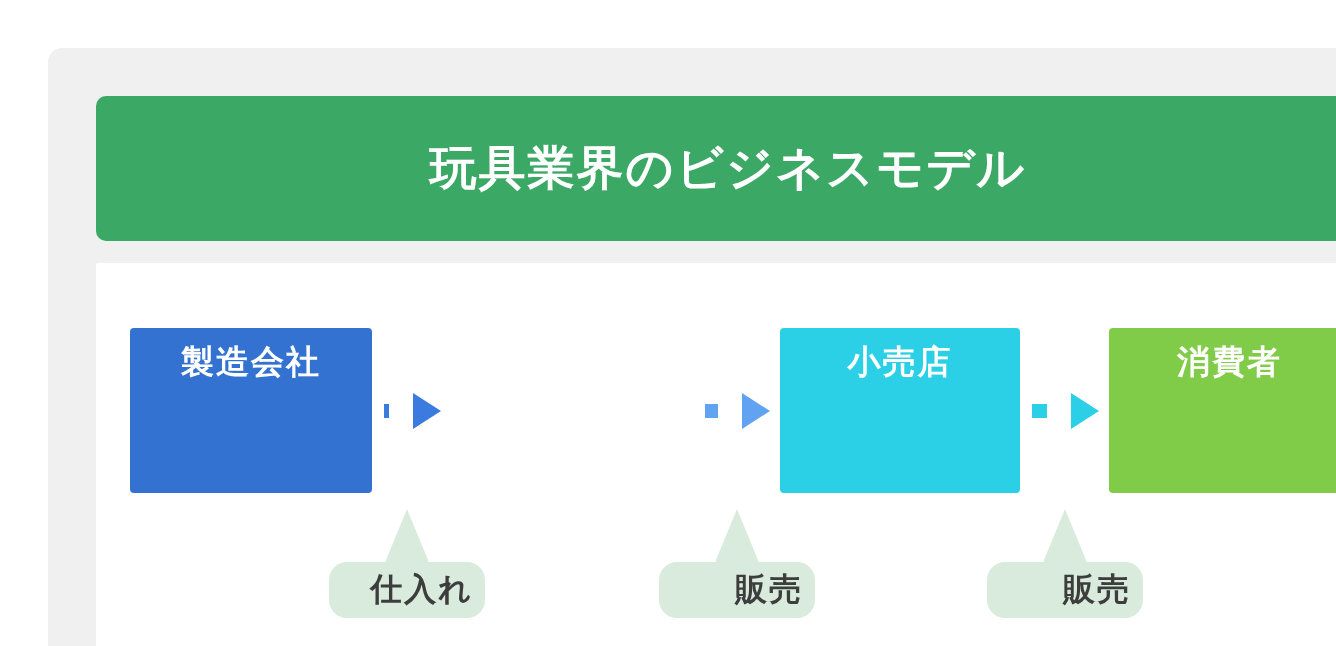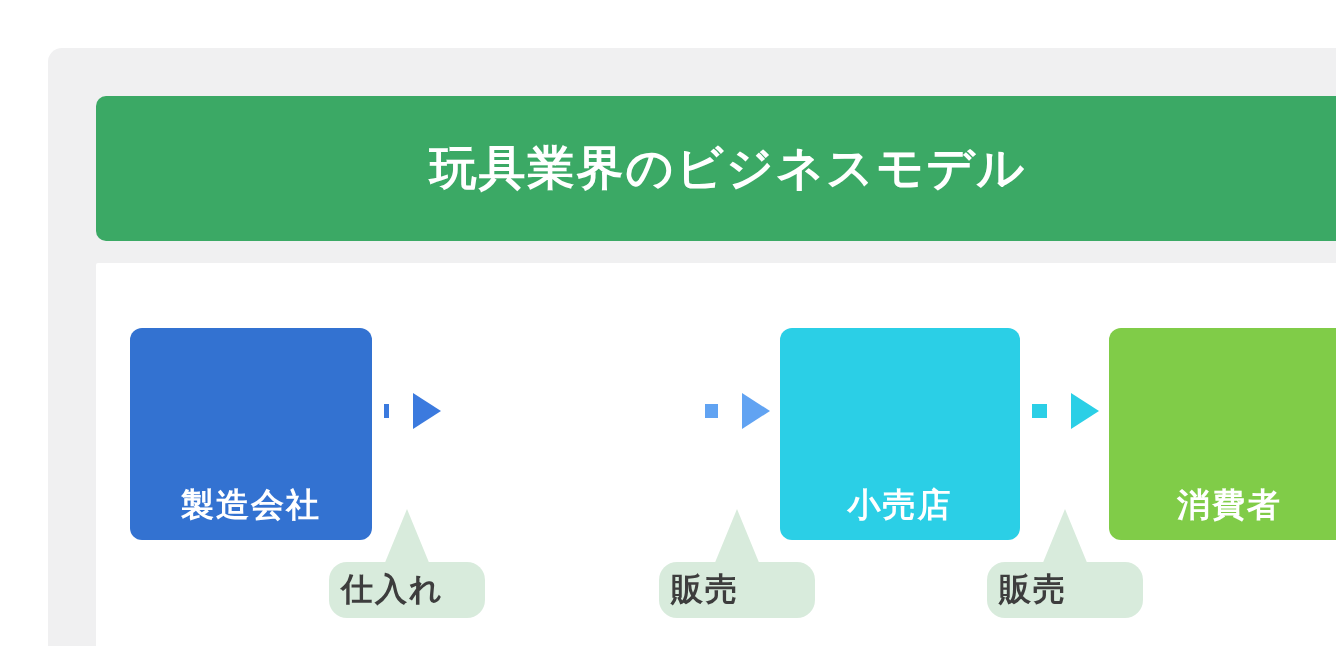--- a/index.html
+++ b/index.html
@@ -44,24 +44,24 @@
     position: absolute;
     left: 36px; top: 203px;
     width: 1264px; height: 394px;
     background: #ffffff;
     border-radius: 2px;
   }
   
   .node {
     position: absolute;
     top: 53px;
-    height: 212px;
-    border-radius: 12px;
+    height: 165px;
+    border-radius: 4px;
     display: flex;
-    align-items: flex-end;
+    align-items: flex-start;
     justify-content: center;
   }
   .node .node-label {
     color: #ffffff;
     font-size: 33px;
     font-weight: 800;
     letter-spacing: 2px;
   }
   .node-1 { left: 22px;   width: 242px; }
   .node-2 { left: 343px;  width: 242px; }
@@ -106,21 +106,21 @@
     width: 46px;
     height: 56px;
     clip-path: polygon(50% 0, 100% 100%, 0 100%);
   }
   .bubble-body {
     position: absolute;
     inset: 0;
     border-radius: 18px;
     display: flex;
     align-items: center;
-    justify-content: flex-start;
+    justify-content: flex-end;
   }
   .bubble-body span {
     color: #3d3d3d;
     font-size: 32px;
     font-weight: 800;
     letter-spacing: 2px;
   }
 </style>
 </head>
 <body>

